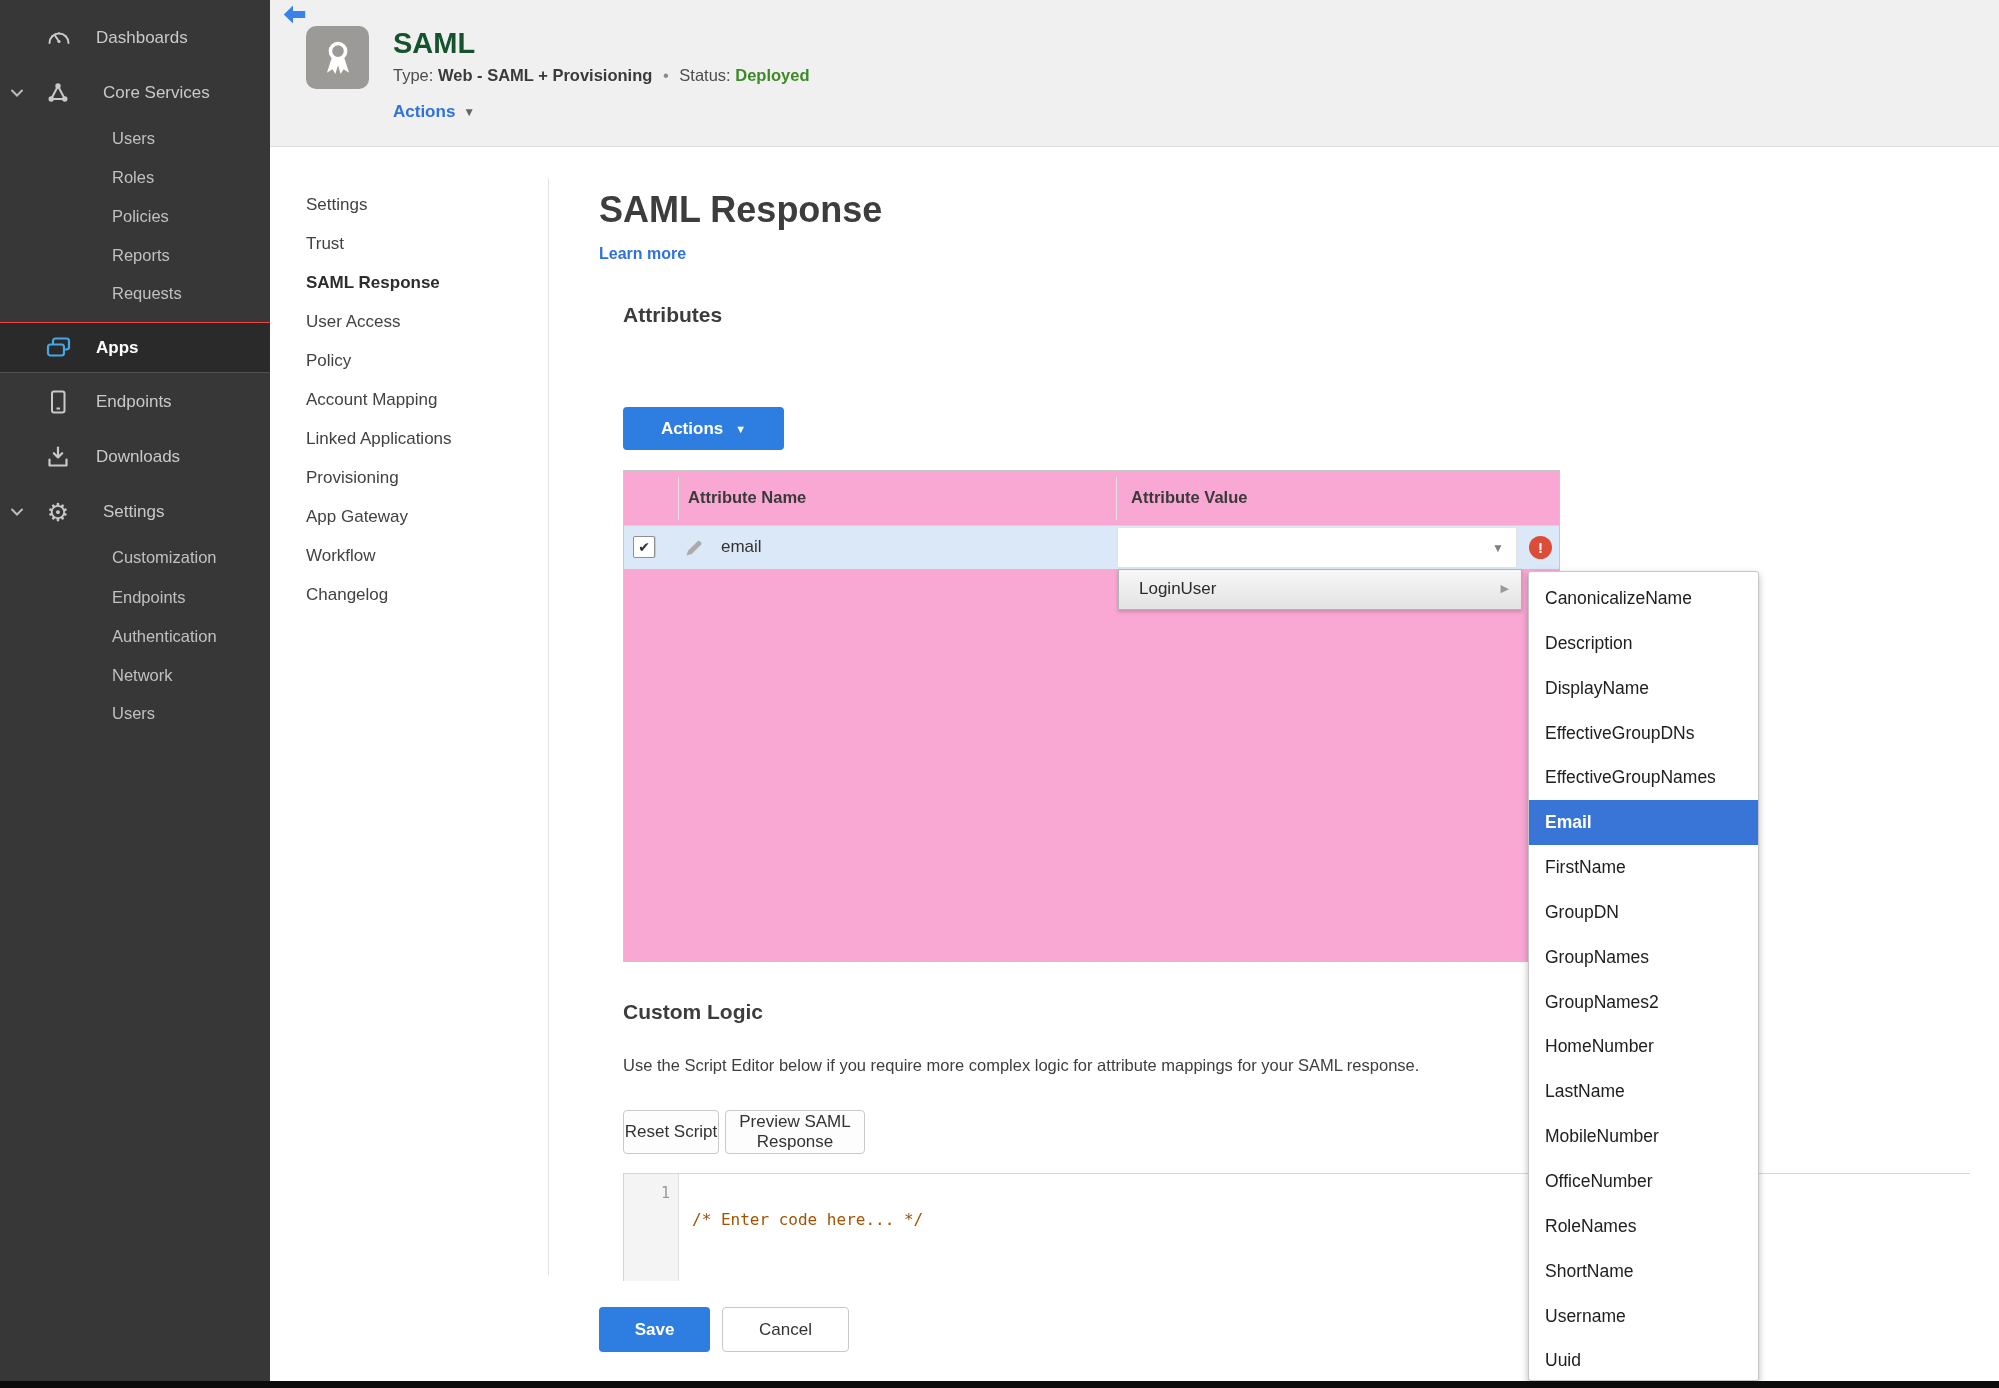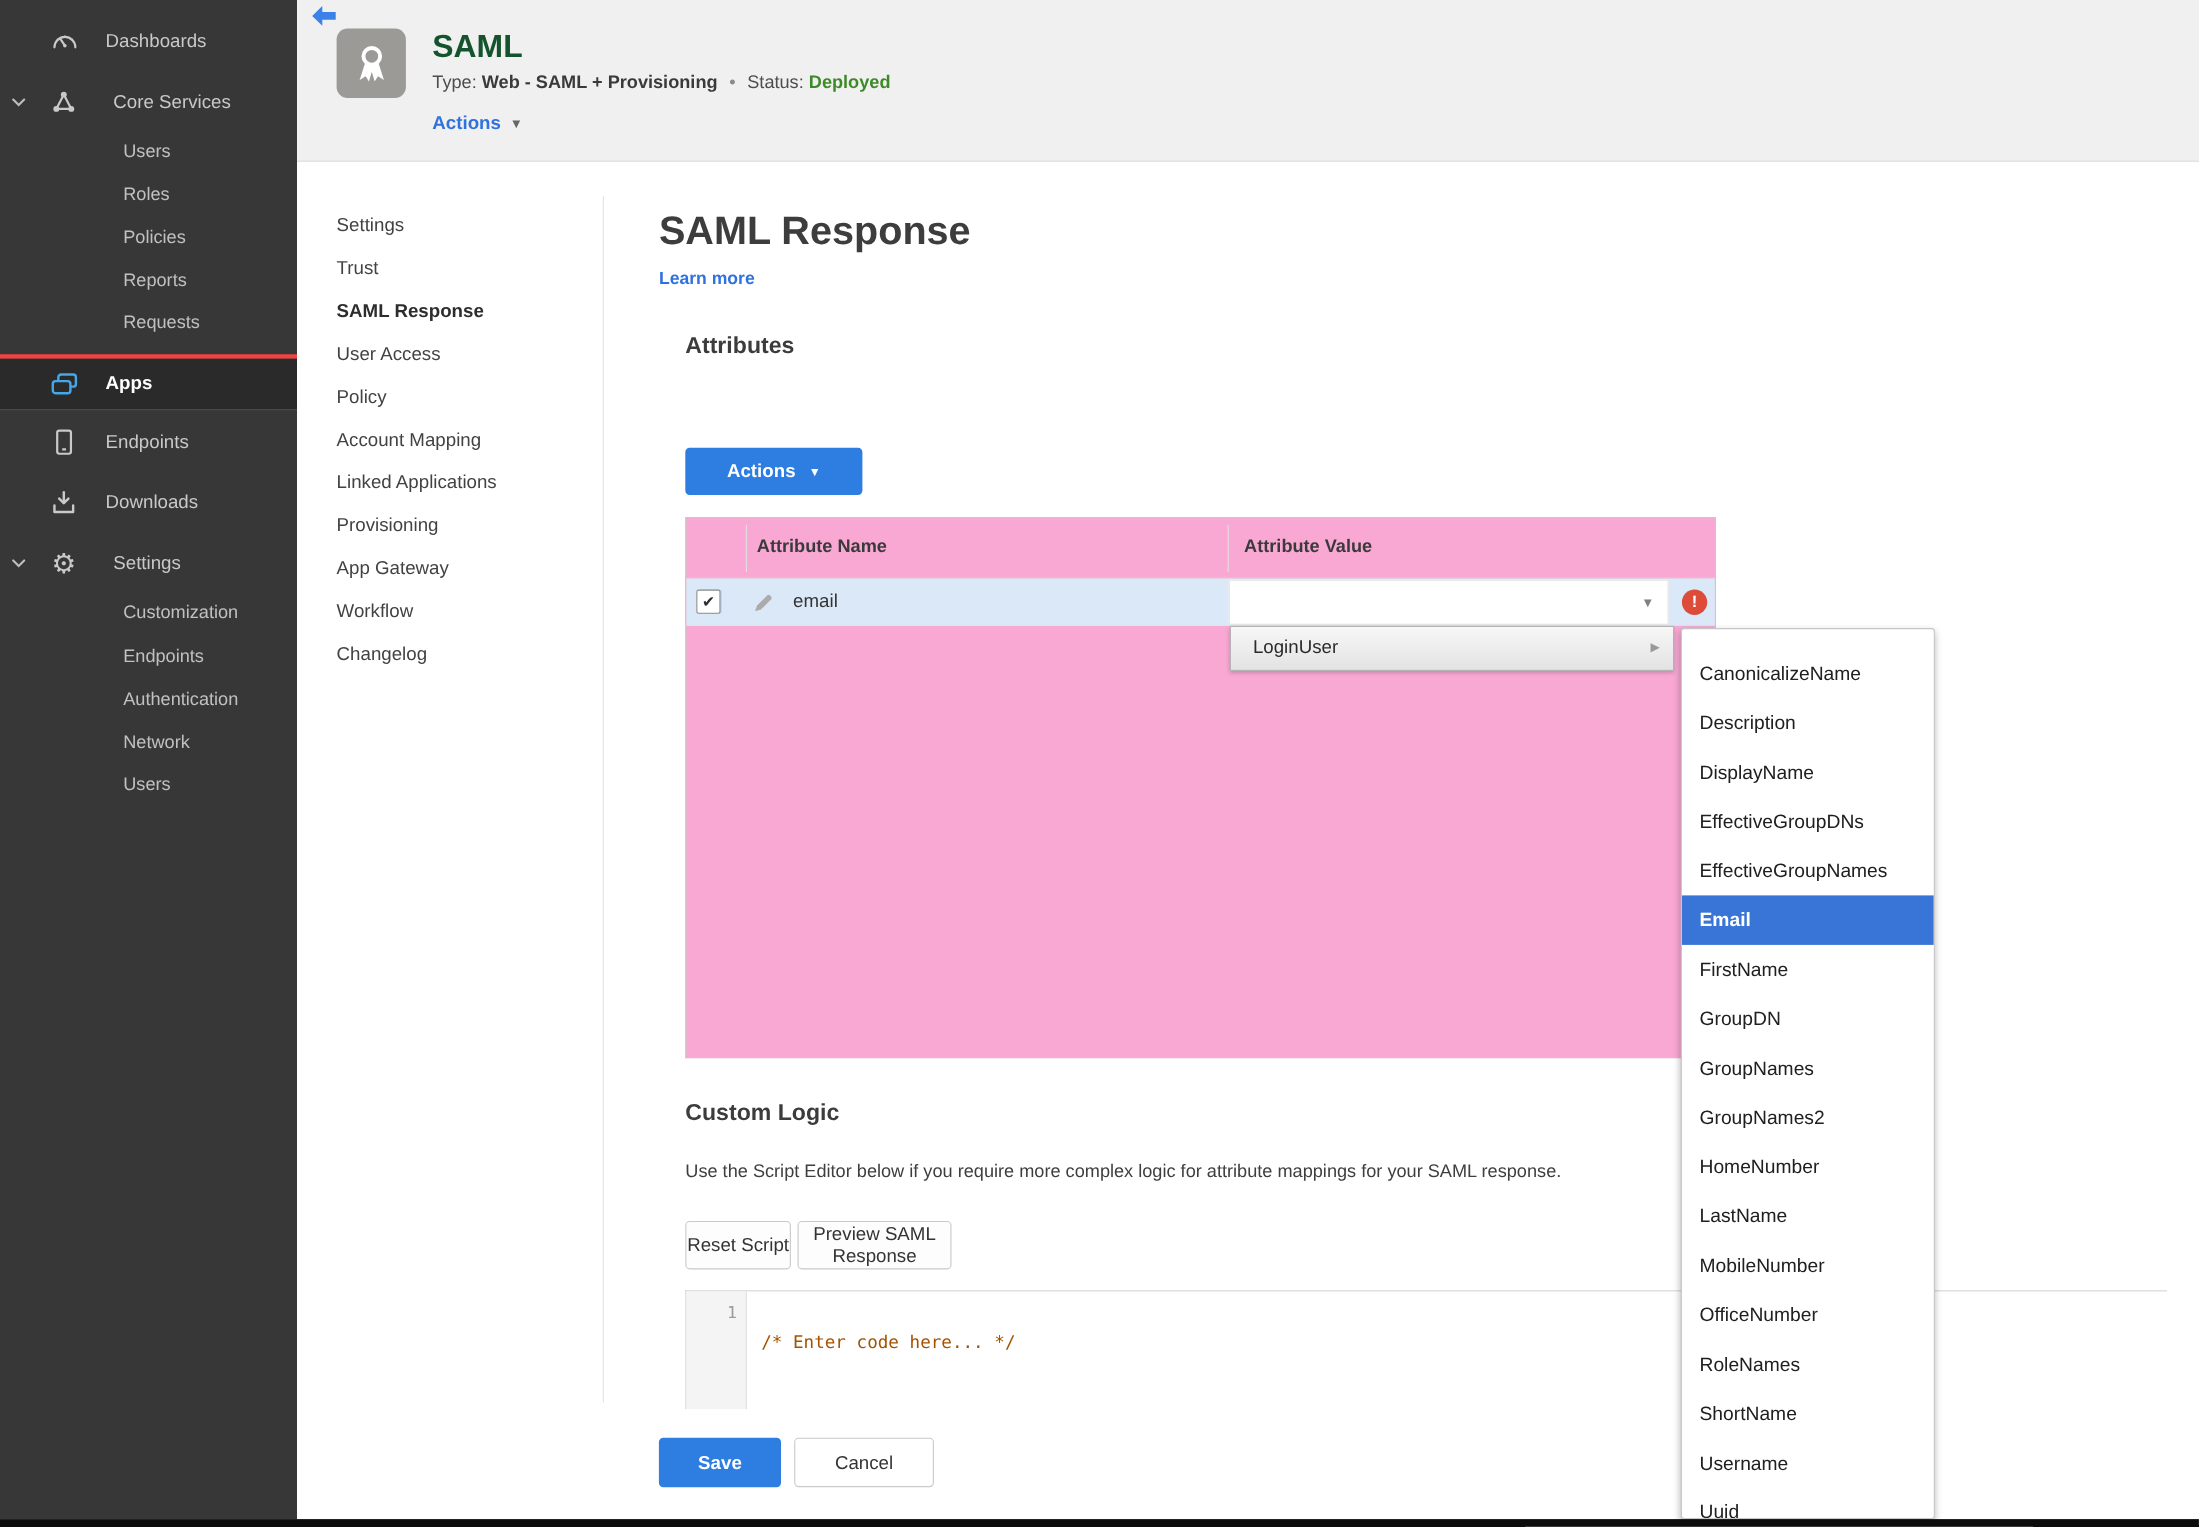--- a/index.html
+++ b/index.html
@@ -8,21 +8,21 @@
   #app { position:absolute; left:0; top:0; width:1999px; height:1388px; background:#fff; }
 
   
   .sidebar { position:absolute; left:0; top:0; width:270px; height:1381px; background:#373737; z-index:5; }
   .srow { position:absolute; left:0; width:270px; height:40px; display:flex; align-items:center; cursor:pointer; }
   .srow .chev { position:absolute; left:10px; top:50%; transform:translateY(-50%); display:flex; }
   .srow .icn  { position:absolute; left:44px; width:28px; display:flex; justify-content:center; align-items:center; }
   .srow .lbl  { position:absolute; left:96px; font-size:17px; color:#c9c9c9; white-space:nowrap; }
   .srow.haschev .lbl { left:103px;text-align:center; }
   .srow.sub .lbl { left:112px; font-size:16.5px; color:#c0c0c0; }
-  .srow.active { height:51px; background:#2a2a2a; border-top:4px solid #ef4444; border-bottom:1px solid #515151; }
+  .srow.active { height:51px; background:#2a2a2a; border-top:1px solid #ef4444; border-bottom:1px solid #515151; }
   .srow.active .lbl { color:#ffffff; font-weight:bold; }
   .gear-glyph { font-family:"DejaVu Sans",sans-serif; font-size:25px; color:#c9c9c9; line-height:1; }
 
   
   .app-header { position:absolute; left:270px; top:0; width:1729px; height:147px; background:#f0f0f0; border-bottom:1px solid #dddddd; }
   .back-btn { position:absolute; left:13px; top:5px; width:24px; height:20px; cursor:pointer; }
   .app-badge { position:absolute; left:36px; top:26px; width:63px; height:63px; background:#9c9a97; border-radius:10px; display:flex; align-items:center; justify-content:center; }
   .app-title { position:absolute; left:123px; top:27px; font-size:29px; font-weight:bold; color:#14532d; }
   .type-line { position:absolute; left:123px; top:66px; font-size:16.5px; color:#4d4d4d; }
   .type-line b { color:#3a3a3a; }
@@ -67,21 +67,21 @@
   .lineno { position:absolute; right:8px; top:10px; font-family:"DejaVu Sans Mono","Liberation Mono",monospace; font-size:15px; color:#9a9a9a; }
   .code-line { position:absolute; left:68px; top:9px; font-family:"DejaVu Sans Mono","Liberation Mono",monospace; font-size:16px; color:#a45200; white-space:pre;margin-top:27px; }
 
   .save-btn { position:absolute; left:599px; top:1307px; width:111px; height:45px; }
   .cancel-btn { left:722px; top:1307px; width:127px; height:45px; background:#fff; }
 
   
   .root-menu { position:absolute; left:1118px; top:569px; width:404px; height:41px; background:linear-gradient(#f7f7f7,#e3e3e3); border:1px solid #b3b3b3; box-shadow:0 2px 4px rgba(0,0,0,.2); z-index:8; cursor:pointer; }
   .root-menu .rm-lbl { position:absolute; left:20px; top:9px; font-size:17px; color:#2b2b2b; }
   .root-menu .rm-arrow { position:absolute; right:12px; top:12px; font-size:11px; color:#999; }
-  .sub-menu { position:absolute; left:1528px; top:571px; width:231px; height:810px; background:#fff; border:1px solid #c6c6c6; border-radius:3px; box-shadow:0 3px 7px rgba(0,0,0,.28); z-index:9; padding-top:18px; overflow:hidden; list-style:none; }
+  .sub-menu { position:absolute; left:1528px; top:571px; width:231px; height:810px; background:#fff; border:1px solid #c6c6c6; border-radius:3px; box-shadow:0 3px 7px rgba(0,0,0,.28); z-index:9; padding-top:4px; overflow:hidden; list-style:none; }
   .sub-menu li { height:44.85px; line-height:44.85px; padding-left:16px; font-size:17.5px; color:#202020; cursor:pointer; white-space:nowrap; }
   .sub-menu li.active { background:#3875d7; color:#fff; font-weight:bold; }
 
   .bottom-bar { position:absolute; left:0; top:1381px; width:1999px; height:7px; background:#0c0c0c; z-index:20; }
 
   svg { display:block; }
 </style>
 </head>
 <body>
 

